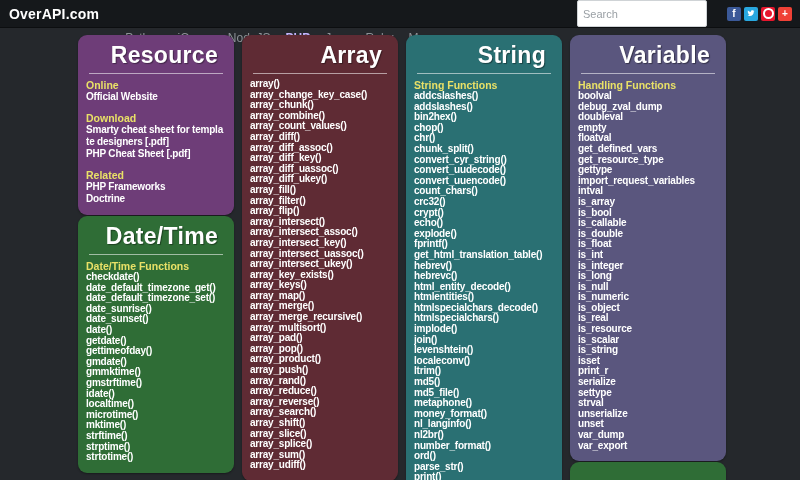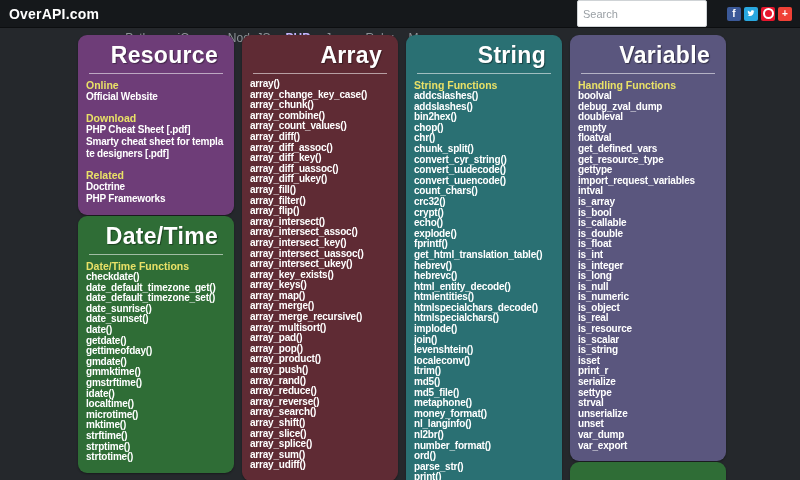--- a/index.html
+++ b/index.html
@@ -90,25 +90,25 @@
 </header>
 
 <div class="column c1">
   <section class="panel p-resource" style="background: rgb(110, 61, 120);">
     <h2 class="panel-title">Resource</h2>
     <div class="title-rule"></div>
     <div class="panel-body">
         <div class="sec-header">Online</div>
         <div class="fn">Official Website</div>
         <div class="sec-header">Download</div>
+        <div class="fn">Smarty cheat sheet for template designers [.pdf]</div>
         <div class="fn">PHP Cheat Sheet [.pdf]</div>
-        <div class="fn">Smarty cheat sheet for template designers [.pdf]</div>
         <div class="sec-header">Related</div>
+        <div class="fn">PHP Frameworks</div>
         <div class="fn">Doctrine</div>
-        <div class="fn">PHP Frameworks</div>
       </div>
   </section>
   <section class="panel p-datetime" style="background: rgb(47, 109, 54);">
     <h2 class="panel-title">Date/Time</h2>
     <div class="title-rule"></div>
     <div class="panel-body">
         <div class="sec-header">Date/Time Functions</div>
         <div class="fn">checkdate()</div>
         <div class="fn">date_default_timezone_get()</div>
         <div class="fn">date_default_timezone_set()</div>

